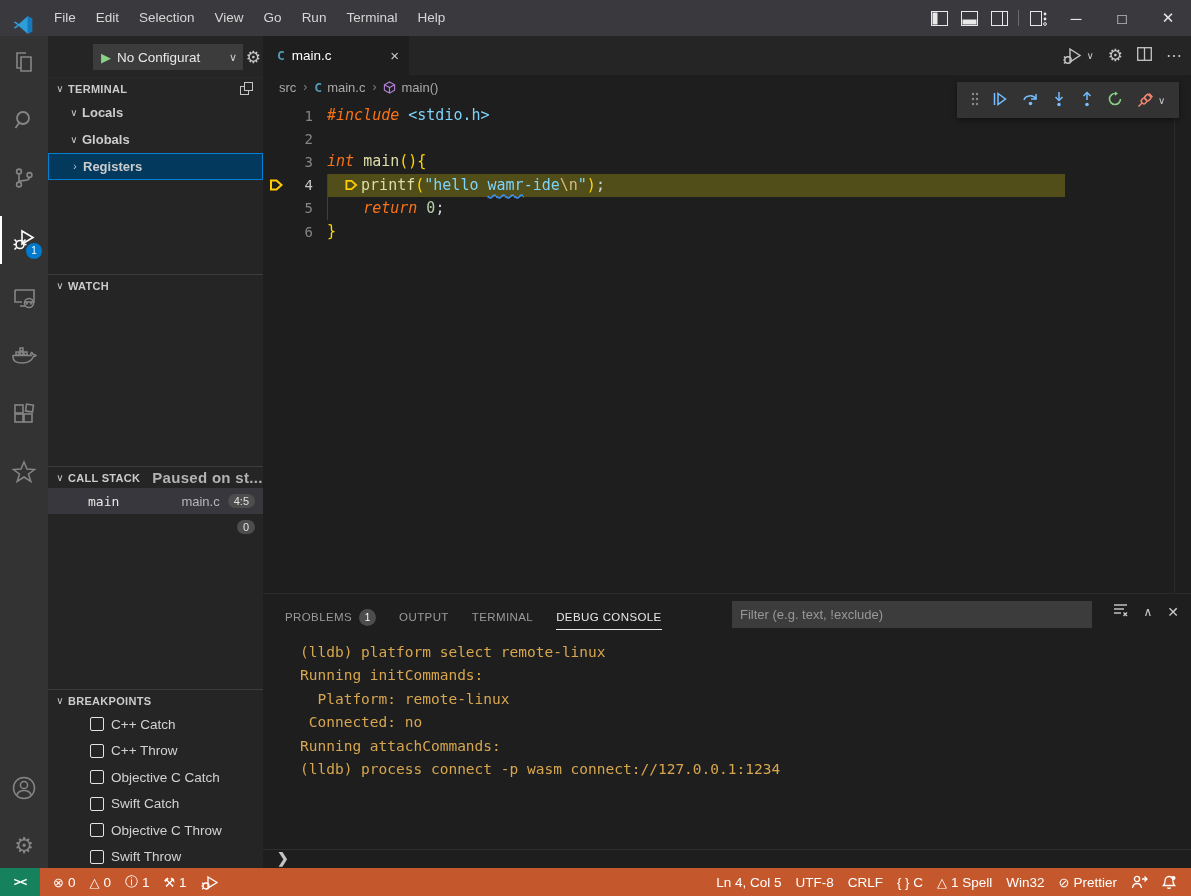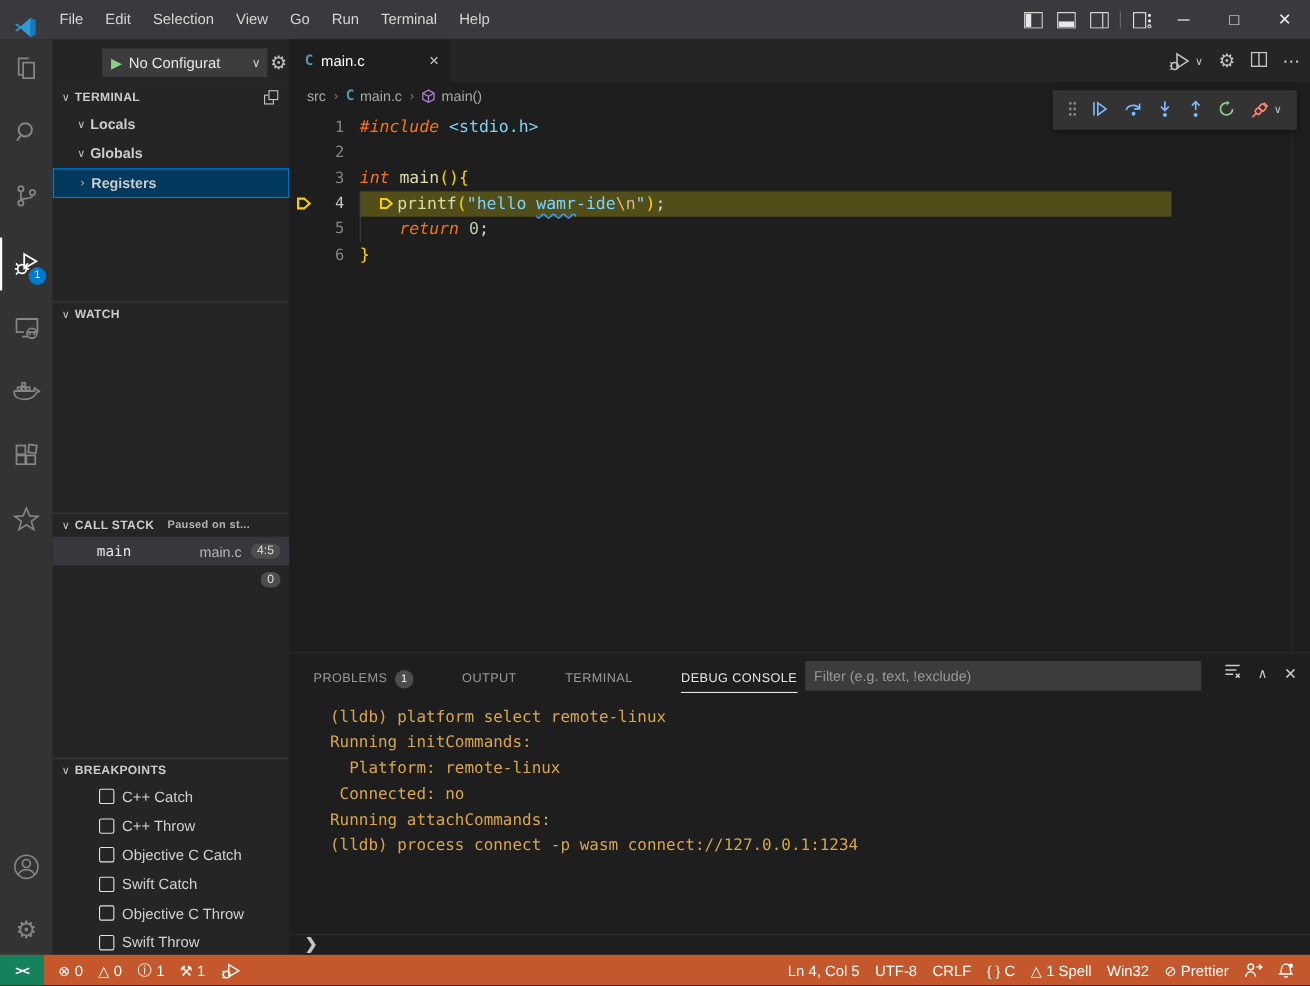--- a/index.html
+++ b/index.html
@@ -34,21 +34,21 @@
   #config-label { flex:1; font-size:13.5px; white-space:nowrap; overflow:hidden; }
   #config-chevron { margin-right:6px; color:#cccccc; font-size:11px; }
   #config-gear { position:absolute; right:2px; top:5px; font-size:17px; color:#c5c5c5; }
   .section-header { display:flex; align-items:center; height:22px; font-size:11px; font-weight:bold; color:#cccccc; letter-spacing:.3px; border-top:1px solid #3c3c3c33; }
   .section-header .twist { width:16px; margin-left:4px; font-size:10px; color:#c5c5c5; font-weight:normal; text-align:center; }
   .sec-abs { position:absolute; left:0; width:215px; }
   .tree-row { display:flex; align-items:center; height:27px; padding-left:18px; color:#cccccc; }
   .tree-row .twist { width:16px; font-size:10px; color:#c5c5c5; text-align:center; }
   .tree-row .tlabel { font-weight:bold; font-size:13px; }
   .tree-row.selected { background:#04395e; border:1px solid #007fd4; }
-  .callstack-status { margin-left:12px; font-size:10px; font-weight:bold; color:#b3b3b3; }
+  .callstack-status { margin-left:12px; font-size:15px; font-weight:bold; color:#b3b3b3; }
   .frame-row { display:flex; align-items:center; height:26px; padding:0 8px 0 40px; }
   .frame-row.selected { background:#37373d; }
   .frame-name { font-family:"DejaVu Sans Mono", monospace; font-size:13px; color:#e8e8e8; flex:0 0 auto; }
   .frame-file { margin-left:auto; color:#b8b8b8; font-size:13px; }
   .frame-badge { margin-left:8px; background:#4d4d4d; color:#e0e0e0; font-size:11px; border-radius:10px; padding:1px 6px; }
   .bp-row { display:flex; align-items:center; height:26.5px; padding-left:42px; color:#d2d2d2; font-size:13.5px; }
   .bp-check { width:14px; height:14px; border:1.8px solid #e3e3e3; background:#252526; margin-right:7px; border-radius:2px; }
   .collapse-all-icon { margin-left:auto; margin-right:10px; position:relative; width:13px; height:13px; }
   .collapse-all-icon .sq1 { position:absolute; left:0; bottom:0; width:9px; height:9px; border:1px solid #c5c5c5; }
   .collapse-all-icon .sq2 { position:absolute; right:0; top:0; width:9px; height:9px; border:1px solid #c5c5c5; background:#252526; }
@@ -73,21 +73,21 @@
   .code-line.current .ltext { background:#514e19; width:738px; }
   .code-line.guide .ltext::before { content:""; position:absolute; left:0; top:0; bottom:0; width:1px; background:#404040; }
   .tk-kw { color:#f97316;font-style:italic; } .tk-fn { color:#dcdcaa; } .tk-str { color:#7dd3fc; }
   .tk-esc { color:#d7ba7d; } .tk-num { color:#b5cea8; } .tk-gold { color:#ffd700; } .tk-pl { color:#d4d4d4; }
   .squiggle { text-decoration:underline; text-decoration-style:wavy; text-decoration-color:#3794ff; text-underline-offset:4px; }
   .exec-arrow-inline { display:inline-block; vertical-align:-2px; margin-right:3px; }
   #debug-toolbar { position:absolute; right:12px; top:46px; width:222px; height:36px; background:#333333; box-shadow:0 2px 6px rgba(0,0,0,.45); display:flex; align-items:center; justify-content:space-evenly; }
   #scroll-shadow { position:absolute; right:16px; top:63px; width:1px; height:530px; background:#2a2a2a; }
   
   #panel { position:absolute; left:0; top:557px; width:928px; height:275px; background:#1e1e1e; border-top:1px solid #3c3c3c66; }
-  #panel-tabs { position:absolute; left:22px; top:10px; display:flex; align-items:center; gap:44px; }
+  #panel-tabs { position:absolute; left:22px; top:10px; display:flex; align-items:center; gap:23px; }
   .panel-tab { display:flex; align-items:center; font-size:11.5px; letter-spacing:.4px; color:#9a9a9a; height:26px; }
   .panel-tab.active { color:#e7e7e7; border-bottom:1px solid #e7e7e7; }
   .panel-badge { margin-left:7px; min-width:17px; height:17px; border-radius:9px; background:#4d4d4d; color:#fff; font-size:10px; line-height:17px; text-align:center; }
   #panel-filter { position:absolute; left:469px; top:7px; width:360px; height:27px; background:#3c3c3c; border:none; color:#d4d4d4; font-size:13px; padding:0 8px; font-family:"Liberation Sans", sans-serif; }
   #panel-filter::placeholder { color:#989898; }
   #panel-actions { position:absolute; right:12px; top:9px; display:flex; align-items:center; gap:15px; color:#cccccc; }
   #console-lines { position:absolute; left:0; top:47px; width:928px; font-family:"DejaVu Sans Mono", monospace; font-size:14.5px; color:#d7a64e; }
   .console-line { white-space:pre; height:23.4px; line-height:23.4px; padding-left:37px; }
   #console-input { position:absolute; left:0; bottom:0; width:928px; height:19px; border-top:1px solid #3c3c3c88; }
   #console-prompt { position:absolute; left:14px; top:0px; color:#c5c5c5; font-size:14px; font-weight:bold; }

